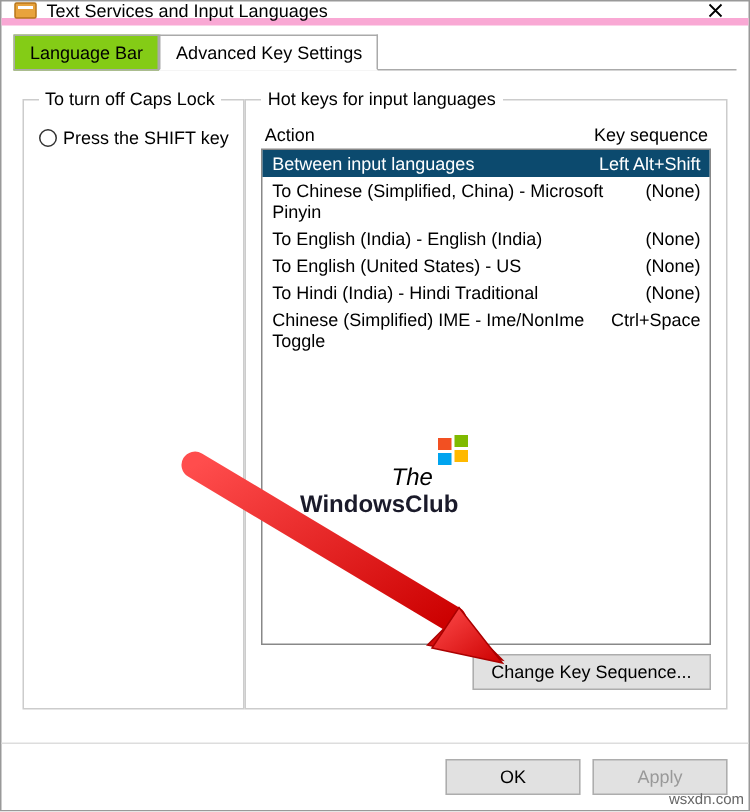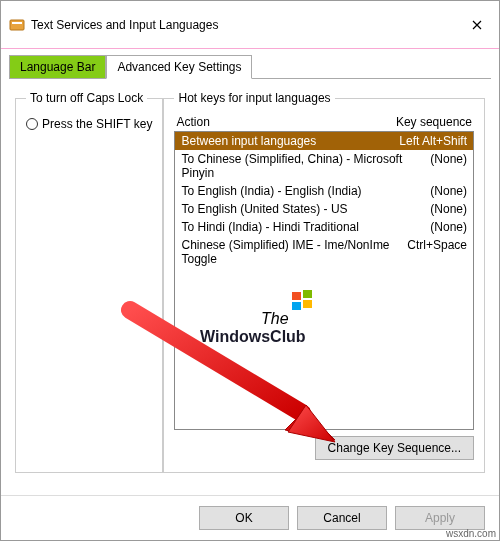--- a/index.html
+++ b/index.html
@@ -1,38 +1,38 @@
 <!DOCTYPE html>
 <html><head>
 <meta charset="utf-8">
 <style>
   * { box-sizing: border-box; font-family: "Segoe UI", Tahoma, sans-serif; font-size: 12px; }
   body { margin: 0; background: #fff; width: 500px; height: 541px; overflow: hidden; position: relative; }
   .window { width: 500px; height: 541px; border: 1px solid #999; background: #fff; display: flex; flex-direction: column; }
-  .titlebar { height: 48px; display: flex; align-items: center; padding: 0 0 0 8px; border-bottom: 1px solid #f9a8d4; }
+  .titlebar { height: 16px; display: flex; align-items: center; padding: 0 0 0 8px; border-bottom: 5px solid #f9a8d4; }
   .titlebar .icon { width: 16px; height: 16px; margin-right: 6px; display: flex; align-items: center; justify-content: center;}
   .titlebar .title { flex: 1; color: #000; }
   .close-btn { width: 45px; height: 32px; display: flex; align-items: center; justify-content: center; color: #000; cursor: default; }
   .close-btn svg { width: 10px; height: 10px; }
   .tabstrip { display: flex; padding: 6px 8px 0 8px; position: relative; }
   .tabstrip::after { content:""; position:absolute; left:8px; right:8px; bottom:0; height:1px; background:#aaa; z-index:0;}
   .tab { padding: 4px 10px; border: 1px solid #aaa; border-bottom: 1px solid #aaa; background: #84cc16; margin-right: 0px; position: relative; z-index:1; cursor: default;}
   .tab.active { background: #fff; border-bottom: 1px solid #fff; }
   .tabcontent { flex: 1; padding: 12px 14px 12px 14px; display:flex; flex-direction:row; }
   fieldset.group { border: 1px solid #ccc; margin: 0 0 10px 0; padding: 8px 10px 10px 10px; }
   fieldset.group > legend { padding: 0 4px; }
   .radio-row { display: flex; gap: 40px; margin-top: 4px;}
   .radio-item { display: flex; align-items: center; gap: 4px; cursor: default;}
   .radio-item .r { width: 12px; height: 12px; border: 1px solid #333; border-radius: 50%; display: flex; align-items:center; justify-content:center;}
   .radio-item .r.sel::after { content:""; width:6px; height:6px; background:#333; border-radius:50%; }
   fieldset.hotkeys { flex:1; display:flex; flex-direction:column; padding-bottom:12px;}
   .list-header { display: flex; justify-content: space-between; padding: 2px 2px; }
   .list-box { flex:1; border: 1px solid #888; background:#fff; position:relative; min-height:260px;}
   .list-row { display:flex; justify-content:space-between; padding: 2px 6px; cursor:default;}
-  .list-row.selected { background: #a16207; color: #fff; }
+  .list-row.selected { background: #0c4a6e; color: #fff; }
   .btn-row { display:flex; justify-content:flex-end; margin-top:6px;}
   .btn { background: #e1e1e1; border: 1px solid #adadad; padding: 4px 12px; min-width: 90px; text-align:center; cursor:default;}
   .btn.disabled { color:#999; }
   .dlg-buttons { display:flex; justify-content:flex-end; gap:8px; padding:10px 14px; border-top:1px solid #ddd;}
   .watermark { position:absolute; left:200px; top:310px; font-family: Verdana, sans-serif; pointer-events:none;}
   .watermark .flag { position:absolute; left:92px; top:-20px; }
   .watermark .t1 { font-style:italic; font-size:16px; position:absolute; left:20px; top:0;margin-left:41px;}
   .watermark .t2 { font-size:16px; font-weight:600; color:#1a1a2a; position:absolute; left:0px; top:18px;}
   .arrow { position:absolute; left:120px; top:300px; pointer-events:none;}
   .wsxdn { position:absolute; right:4px; bottom:2px; font-size:10px; color:#666; pointer-events:none;}
@@ -108,21 +108,20 @@
         </div>
       <div class="btn-row">
         <div class="btn">Change Key Sequence...</div>
       </div>
     </fieldset>
 
   </div>
 
   <div class="dlg-buttons">
     <div class="btn">OK</div>
-    <div class="btn">Cancel</div>
     <div class="btn disabled">Apply</div>
   </div>
 
 </div>
 
 <div class="watermark">
   <div class="flag">
     <svg width="22" height="22" viewBox="0 0 22 22">
       <rect x="0" y="2" width="9" height="8" fill="#F25022"></rect>
       <rect x="11" y="0" width="9" height="8" fill="#7FBA00"></rect>

